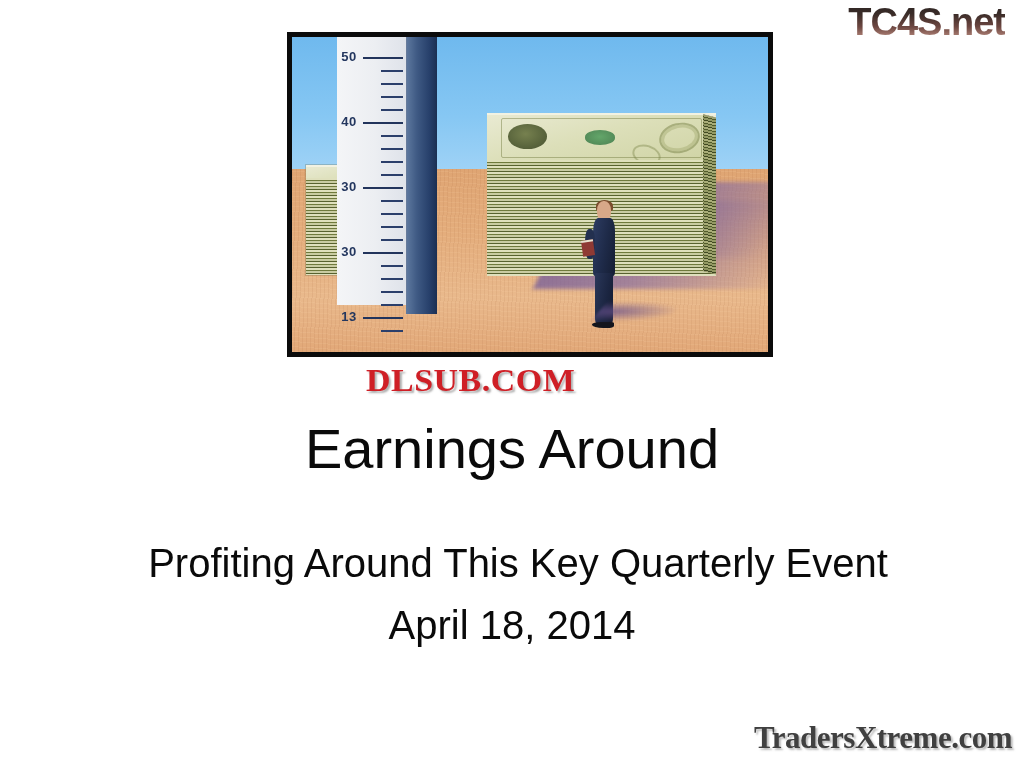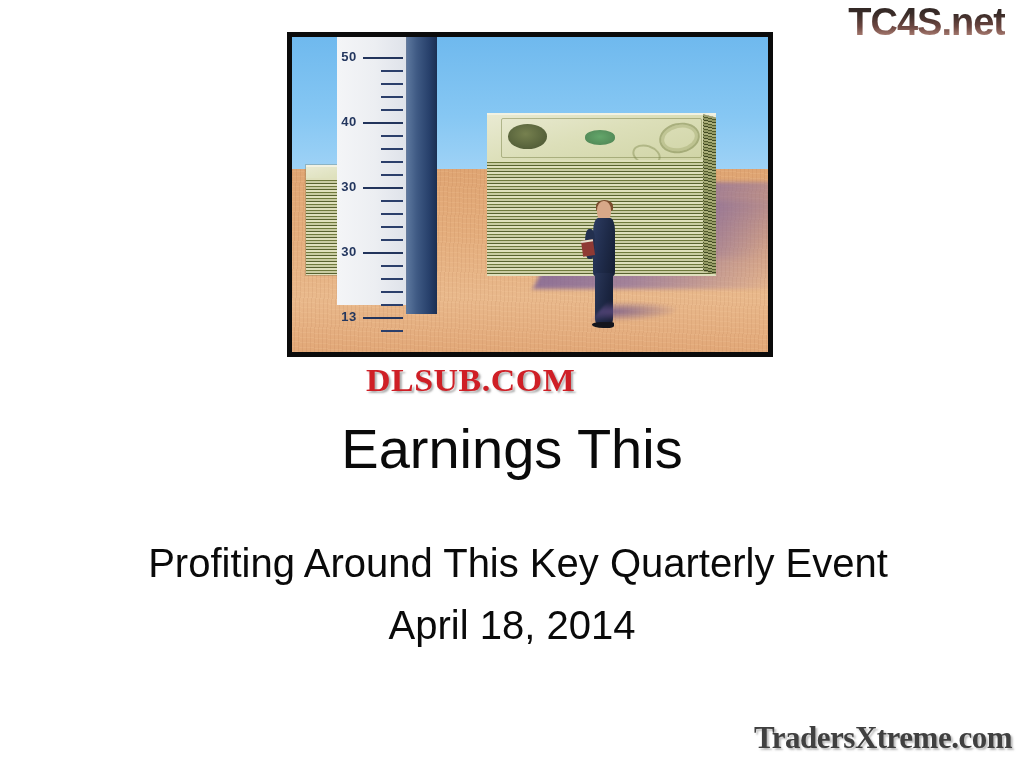--- a/index.html
+++ b/index.html
@@ -495,17 +495,17 @@
       <div class="man-legs"></div>
       <div class="man-shoe"></div>
     </div>
     <div class="shadow-man"></div>
 
   </div>
 </div>
 
 <div class="dlsub">DLSUB.COM</div>
 
-<div class="title-main">Earnings This</div>
+<div class="title-main">Earnings Around</div>
 <div class="subtitle-1">Profiting Around This Key Quarterly Event</div>
 <div class="subtitle-2">April 18, 2014</div>
 
 <div class="txt-watermark">TradersXtreme.com</div>
 
 </body></html>

